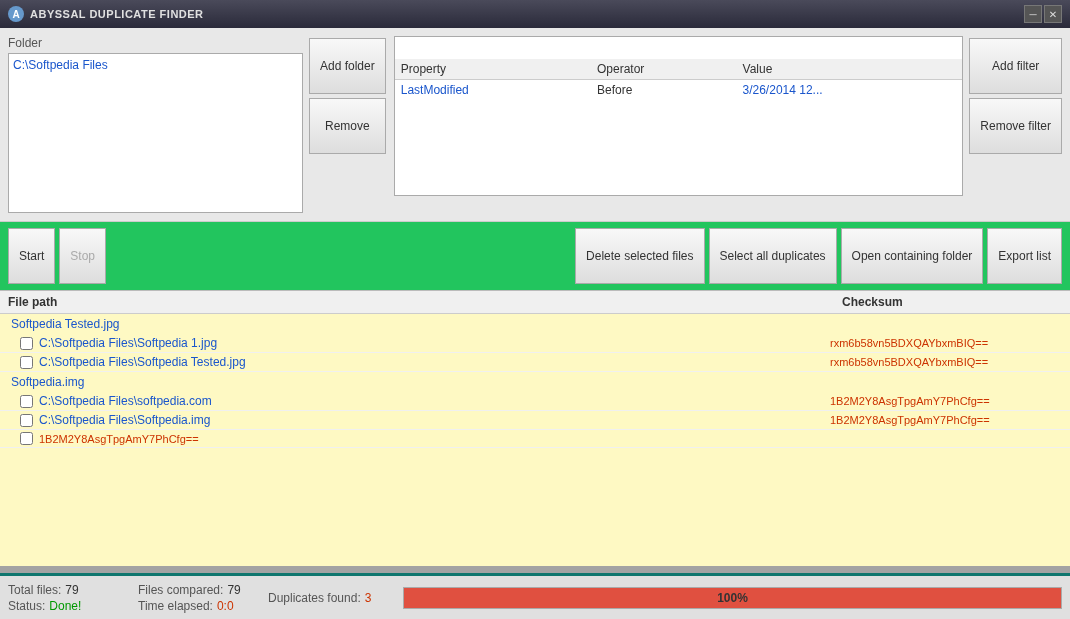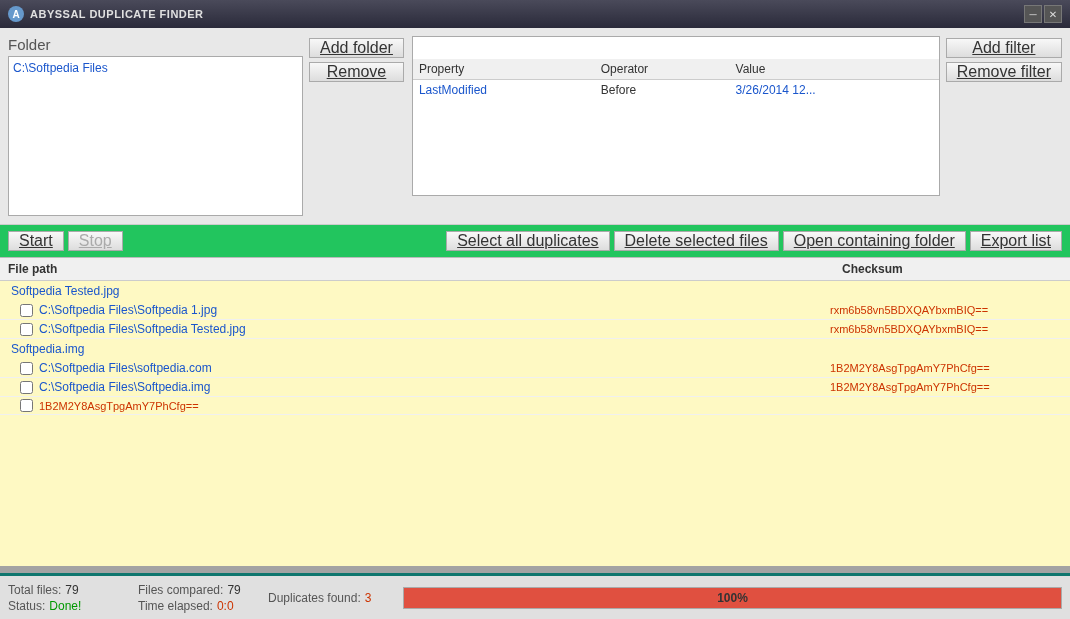--- a/index.html
+++ b/index.html
@@ -128,26 +128,25 @@
     .filter-buttons {
       display: flex;
       flex-direction: column;
       gap: 4px;
       padding-top: 2px;
     }
 
     .btn {
       background: linear-gradient(to bottom, #f8f8f8, #ddd);
       border: 1px solid #aaa;
-      padding: 0 10px;
+      padding: 20px 10px;
       cursor: pointer;
-      font-size: 16px;
+      font-size: 12px;
       color: #333;
       white-space: nowrap;
-      text-decoration: underline;
     }
     .btn:disabled { color: #aaa; cursor: default; }
 
     .toolbar {
       background: #22c55e;
       padding: 6px 8px;
       display: flex;
       align-items: center;
       gap: 6px;
       border-bottom: 1px solid #bbb;
@@ -267,21 +266,21 @@
   <div class="title-bar-controls">
     <div class="title-btn">─</div>
     <div class="title-btn close">✕</div>
   </div>
 </div>
 
 <div class="main-content">
   <div class="top-panel">
     <div class="folder-section">
       <div>
-        <div style="font-size:15px;color:#555;margin-bottom:3px;">Folder</div>
+        <div style="font-size:12px;color:#555;margin-bottom:3px;">Folder</div>
         <div class="folder-list">
           <div style="color:#1a56cc;font-size:12px;">C:\Softpedia Files</div>
         </div>
       </div>
       <div class="folder-buttons">
         <button class="btn">Add folder</button>
         <button class="btn">Remove</button>
       </div>
     </div>
 
@@ -310,22 +309,22 @@
       </div>
     </div>
   </div>
 
   <div class="toolbar">
     <div class="toolbar-left">
       <button class="btn">Start</button>
       <button class="btn" disabled="">Stop</button>
     </div>
     <div class="toolbar-right">
+      <button class="btn">Delete selected files</button>
       <button class="btn">Select all duplicates</button>
-      <button class="btn">Delete selected files</button>
       <button class="btn">Open containing folder</button>
       <button class="btn">Export list</button>
     </div>
   </div>
 
   <div class="results-area">
     <div class="results-header">
       <span class="col-path">File path</span>
       <span class="col-checksum">Checksum</span>
     </div>

